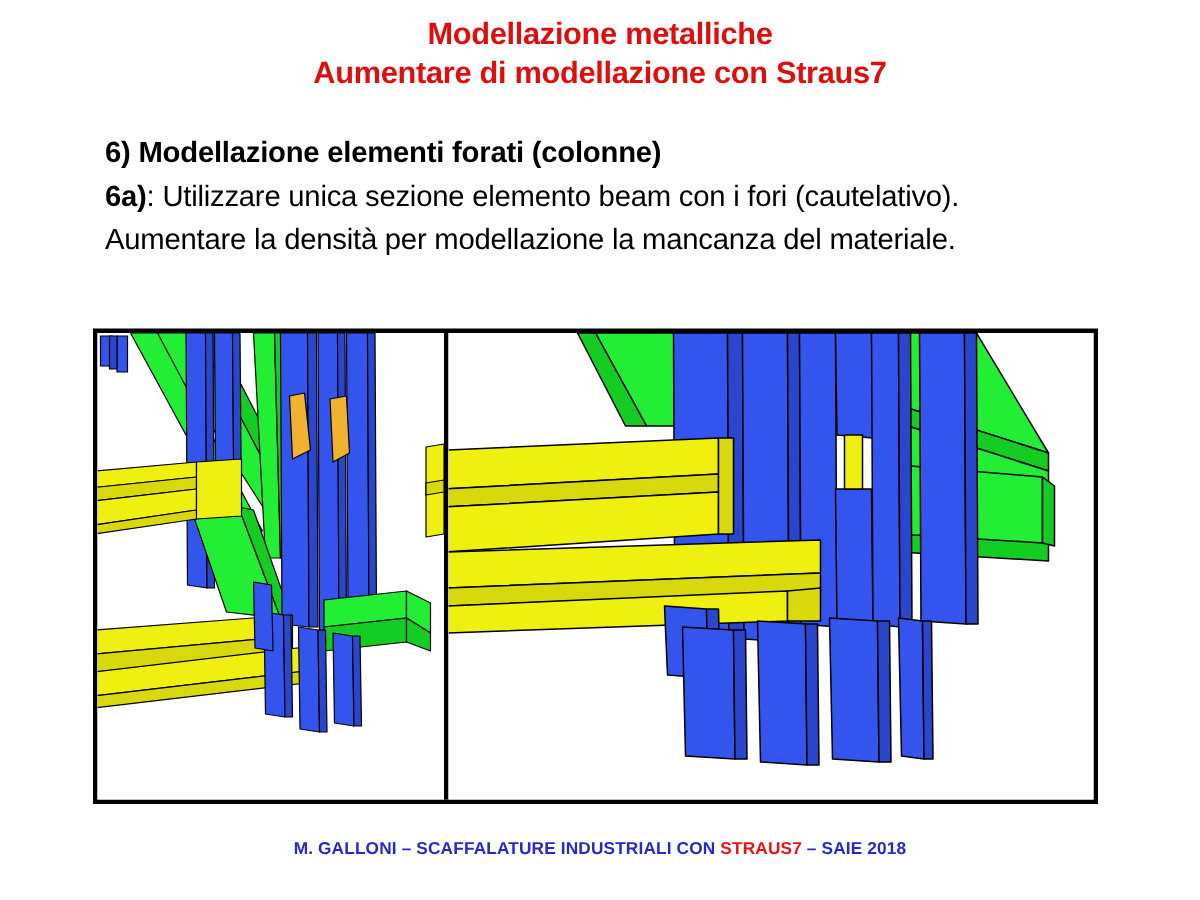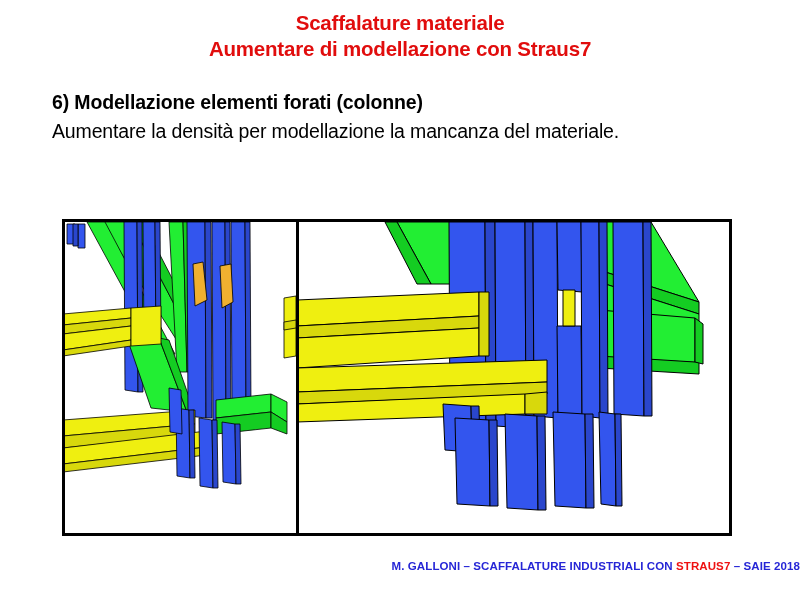--- a/index.html
+++ b/index.html
@@ -35,21 +35,21 @@
   .body-text {
     position: absolute;
     top: 88px;
     left: 52px;
     width: 742px;
     color: #000000;
     font-size: 19.5px;
     line-height: 29px;
     letter-spacing: -0.15px;
   }
-  .body-text .row { display: block; white-space: nowrap; }
+  .body-text .row { display: block; white-space: nowrap; margin-left: 18px; }
   .body-text .bold { font-weight: bold; }
 
   
   .figure-frame {
     position: absolute;
     left: 62px;
     top: 219px;
     width: 670px;
     height: 317px;
     border: 3px solid #000000;
@@ -72,39 +72,42 @@
   }
   .panel-right { flex: 1 1 auto; }
   .panel svg { display: block; width: 100%; height: 100%; }
 
   
   .footer {
     position: absolute;
     left: 0;
     top: 560px;
     width: 800px;
-    text-align: right;
+    text-align: center;
     font-size: 11.5px;
     font-weight: bold;
     color: #2626d6;
     letter-spacing: 0.1px;
   }
   .footer .hl { color: #ee1111; }
 </style>
 </head>
 <body>
 
 <div class="slide-title">
-  <span class="line1">Scaffalature materiale</span>
+  <span class="line1">Modellazione metalliche</span>
   <span class="line2">Aumentare di modellazione con Straus7</span>
 </div>
 
 <div class="body-text">
   <span class="row">
     <span class="bold">6) Modellazione elementi forati (colonne)</span>
+  </span>
+  <span class="row">
+    <span class="bold">6a)</span><span>: Utilizzare unica sezione elemento beam con i fori (cautelativo).</span>
   </span>
   <span class="row">
     <span>Aumentare la densità per modellazione la mancanza del materiale.</span>
   </span>
 </div>
 
 <div class="figure-frame">
 
   <div class="panel panel-left">
     <svg viewBox="0 0 231 311" preserveAspectRatio="none">

